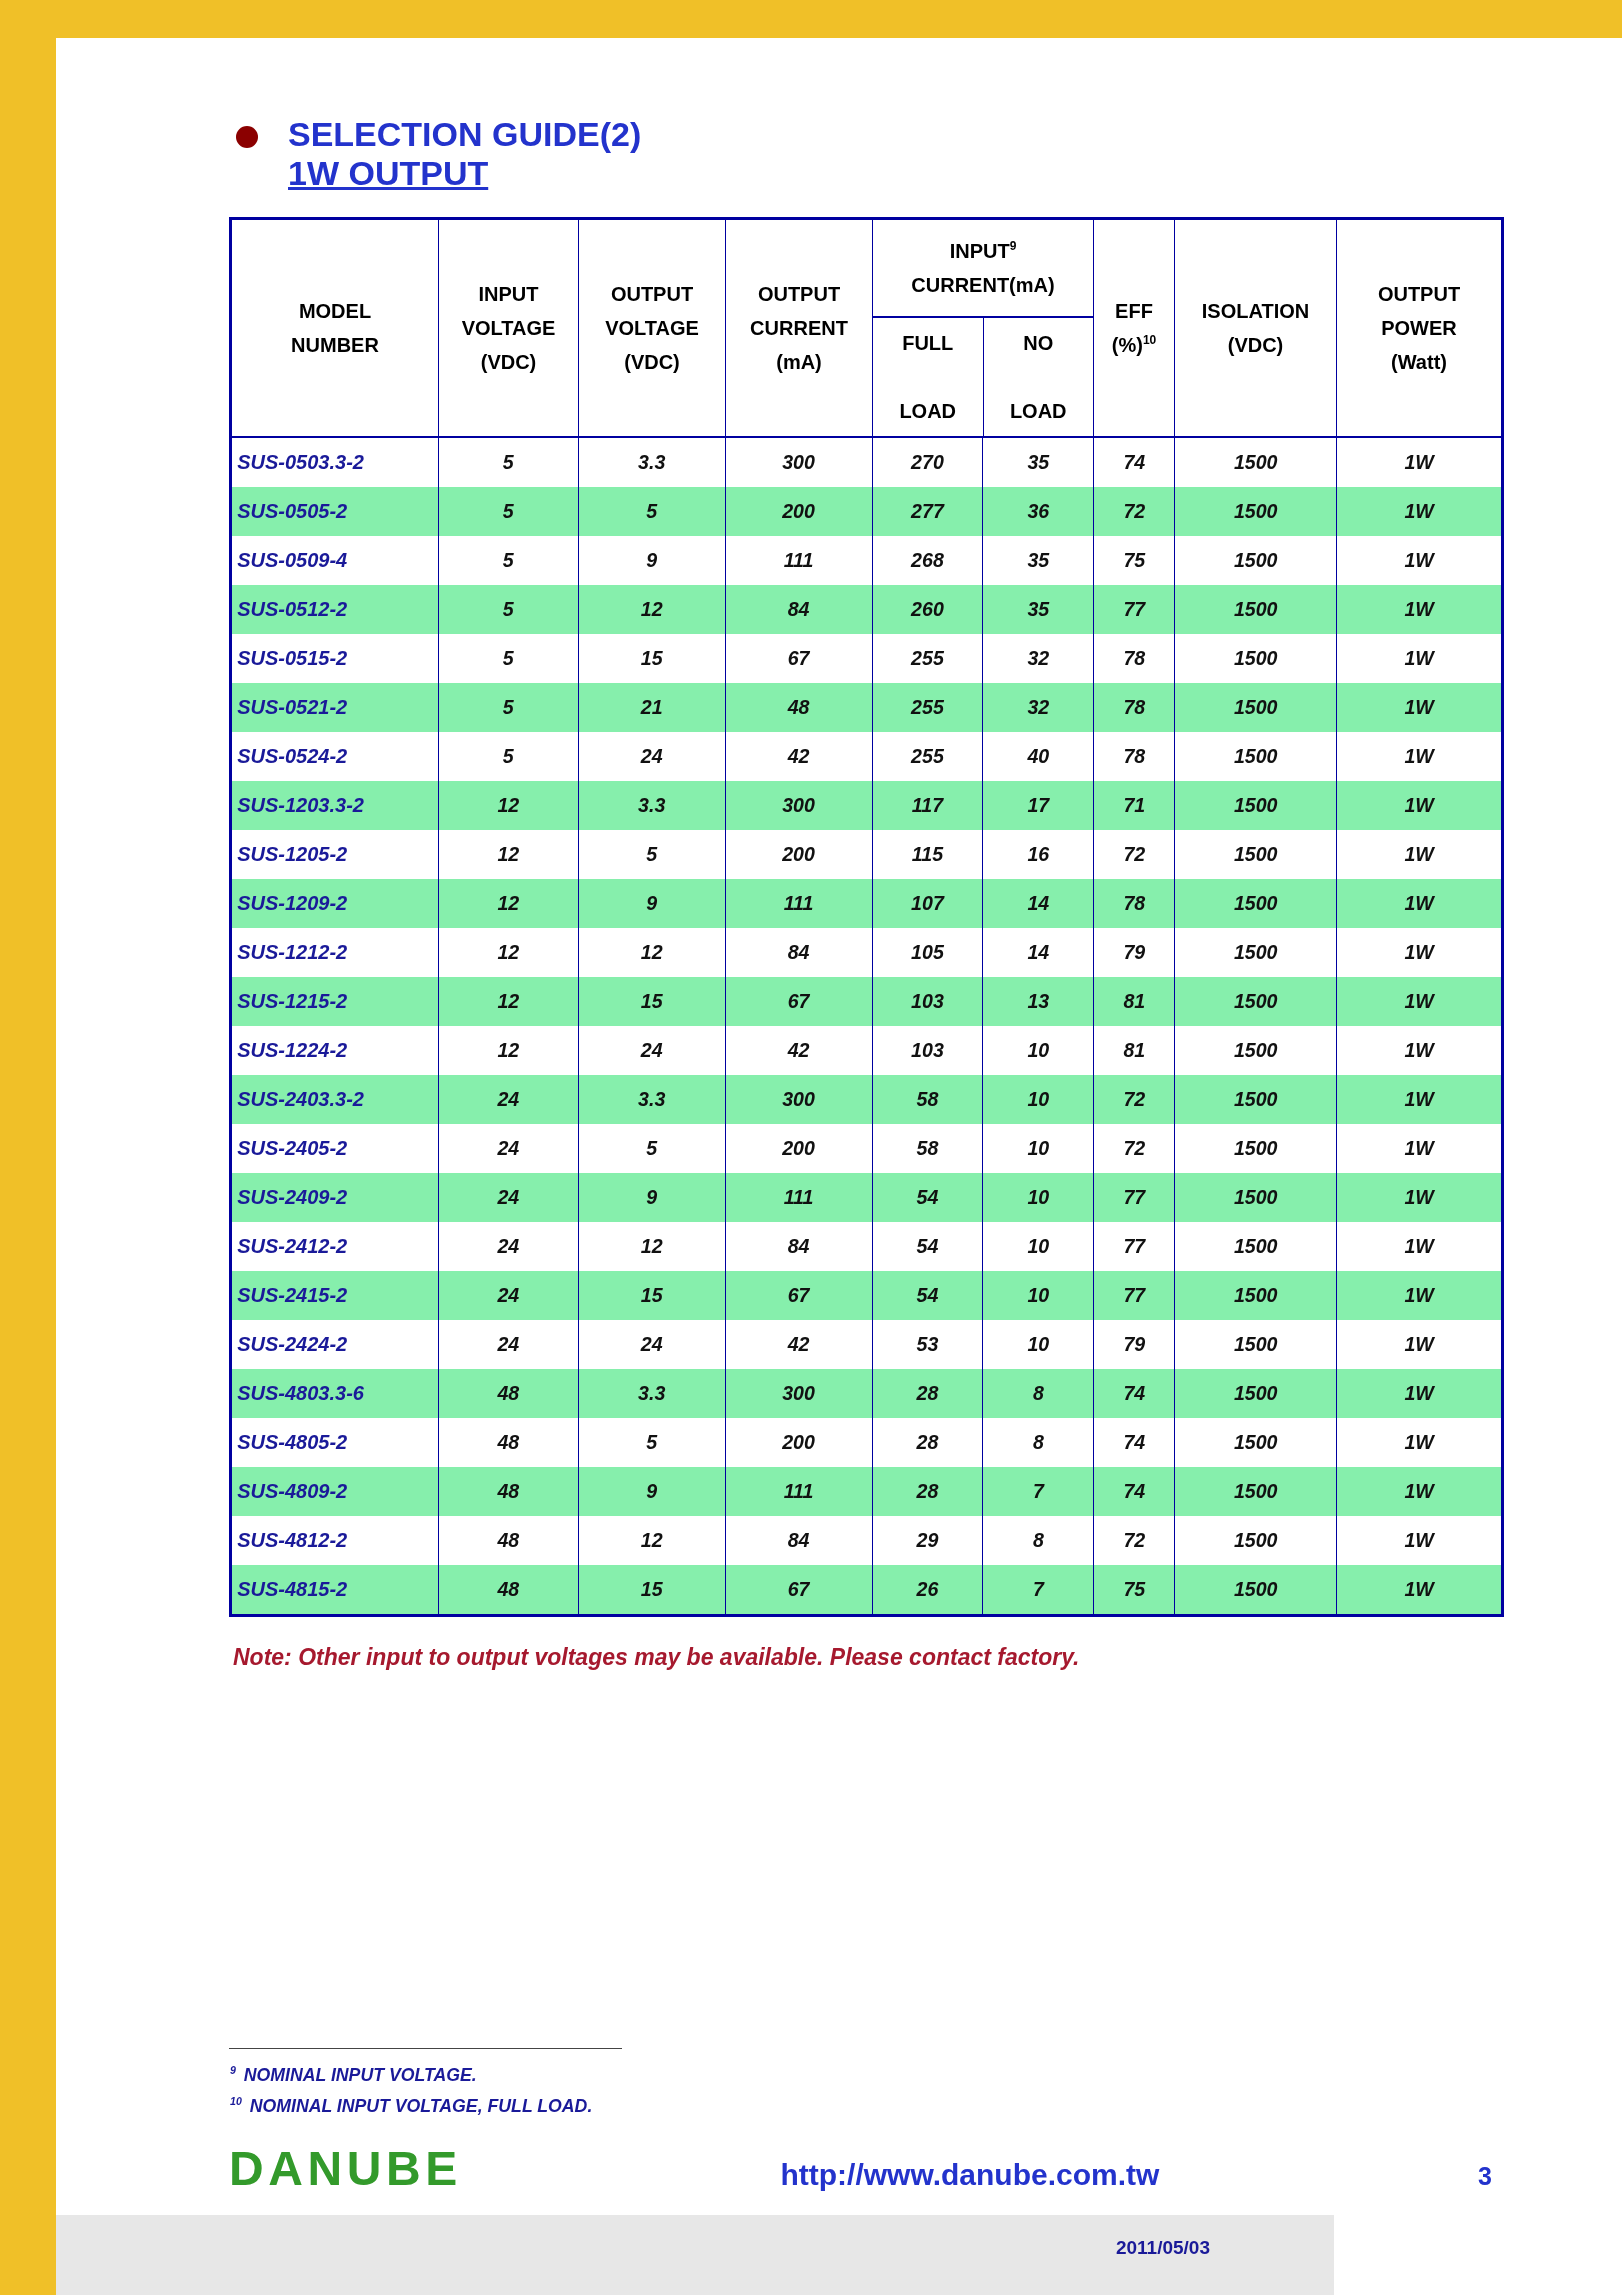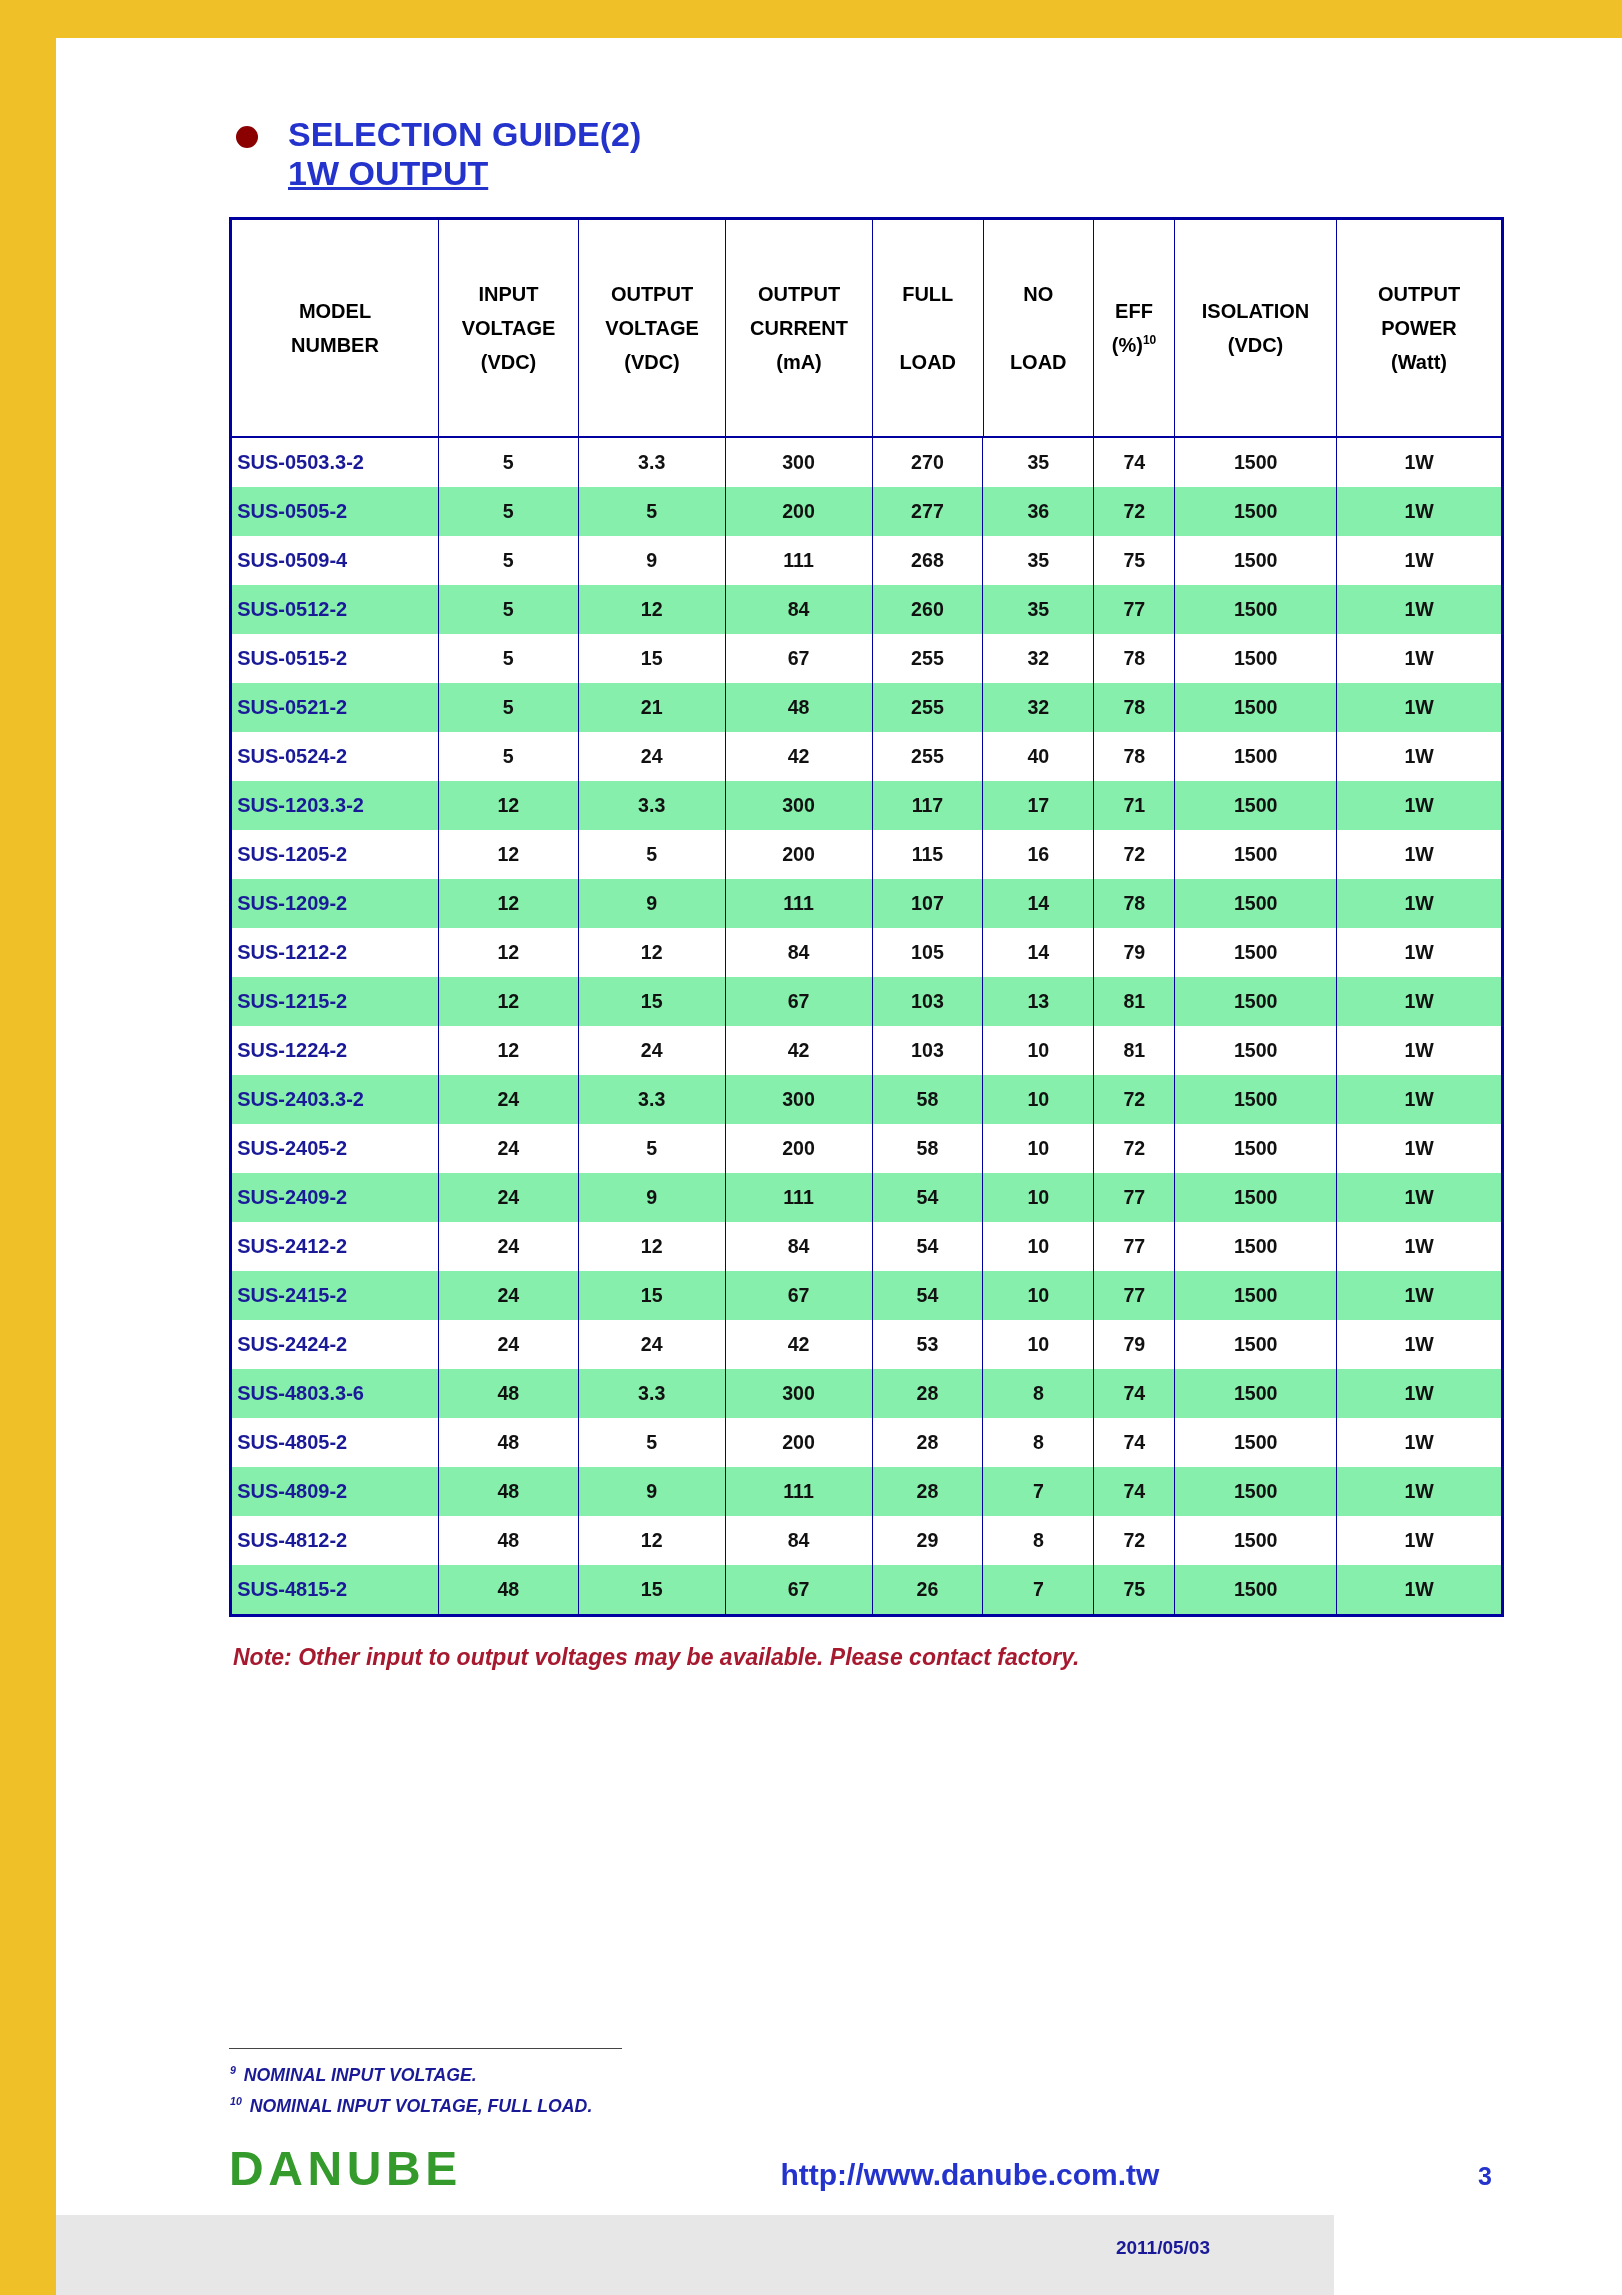--- a/index.html
+++ b/index.html
@@ -39,21 +39,21 @@
   .hg-bottom{flex:1;display:flex;}
   .hsub{flex:1;display:flex;flex-direction:column;justify-content:center;align-items:center;
         font-weight:bold;font-size:20px;box-sizing:border-box;gap:34px;}
   .hsub.first{border-right:1.3px solid var(--table-border);}
   sup{font-size:0.60em;vertical-align:super;line-height:0;}
 
   .w0{width:207px}.w1{width:140px}.w2{width:147px}.w3{width:147px}
   .wg{width:221px}
   .w6{width:81px}.w7{width:162px}.w8{width:164px;border-right:none !important;}
 
-  .trow{display:flex;height:49px;background:#ffffff;}
+  .trow{display:flex;height:49px;background:#ffffff;font-style:italic;}
   .trow.alt{background:#86efac;}
   .tc{box-sizing:border-box;height:100%;display:flex;align-items:center;justify-content:center;
       font-weight:bold;font-size:19.6px;color:#111;border-right:1.3px solid var(--table-border);}
   .tc.model{justify-content:flex-start;padding-left:5.2px;color:var(--model-navy);font-size:20px;}
   .tc.c4{width:111px}.tc.c5{width:111px}
 
   
   .note{position:absolute;left:233px;top:1644px;font-size:23px;font-weight:bold;font-style:italic;color:var(--note-red);white-space:nowrap;}
 
   
@@ -102,20 +102,24 @@
         <div class="hl">OUTPUT</div>
         <div class="hl">VOLTAGE</div>
         <div class="hl">(VDC)</div>
       </div>
       <div class="hc w3">
         <div class="hl">OUTPUT</div>
         <div class="hl">CURRENT</div>
         <div class="hl">(mA)</div>
       </div>
       <div class="hc-group wg">
+        <div class="hg-top">
+          <div class="hl"><span>INPUT</span><sup>9</sup></div>
+          <div class="hl">CURRENT(mA)</div>
+        </div>
         <div class="hg-bottom">
           <div class="hsub first">
             <div class="hl">FULL</div>
             <div class="hl">LOAD</div>
           </div>
           <div class="hsub">
             <div class="hl">NO</div>
             <div class="hl">LOAD</div>
           </div>
         </div>

